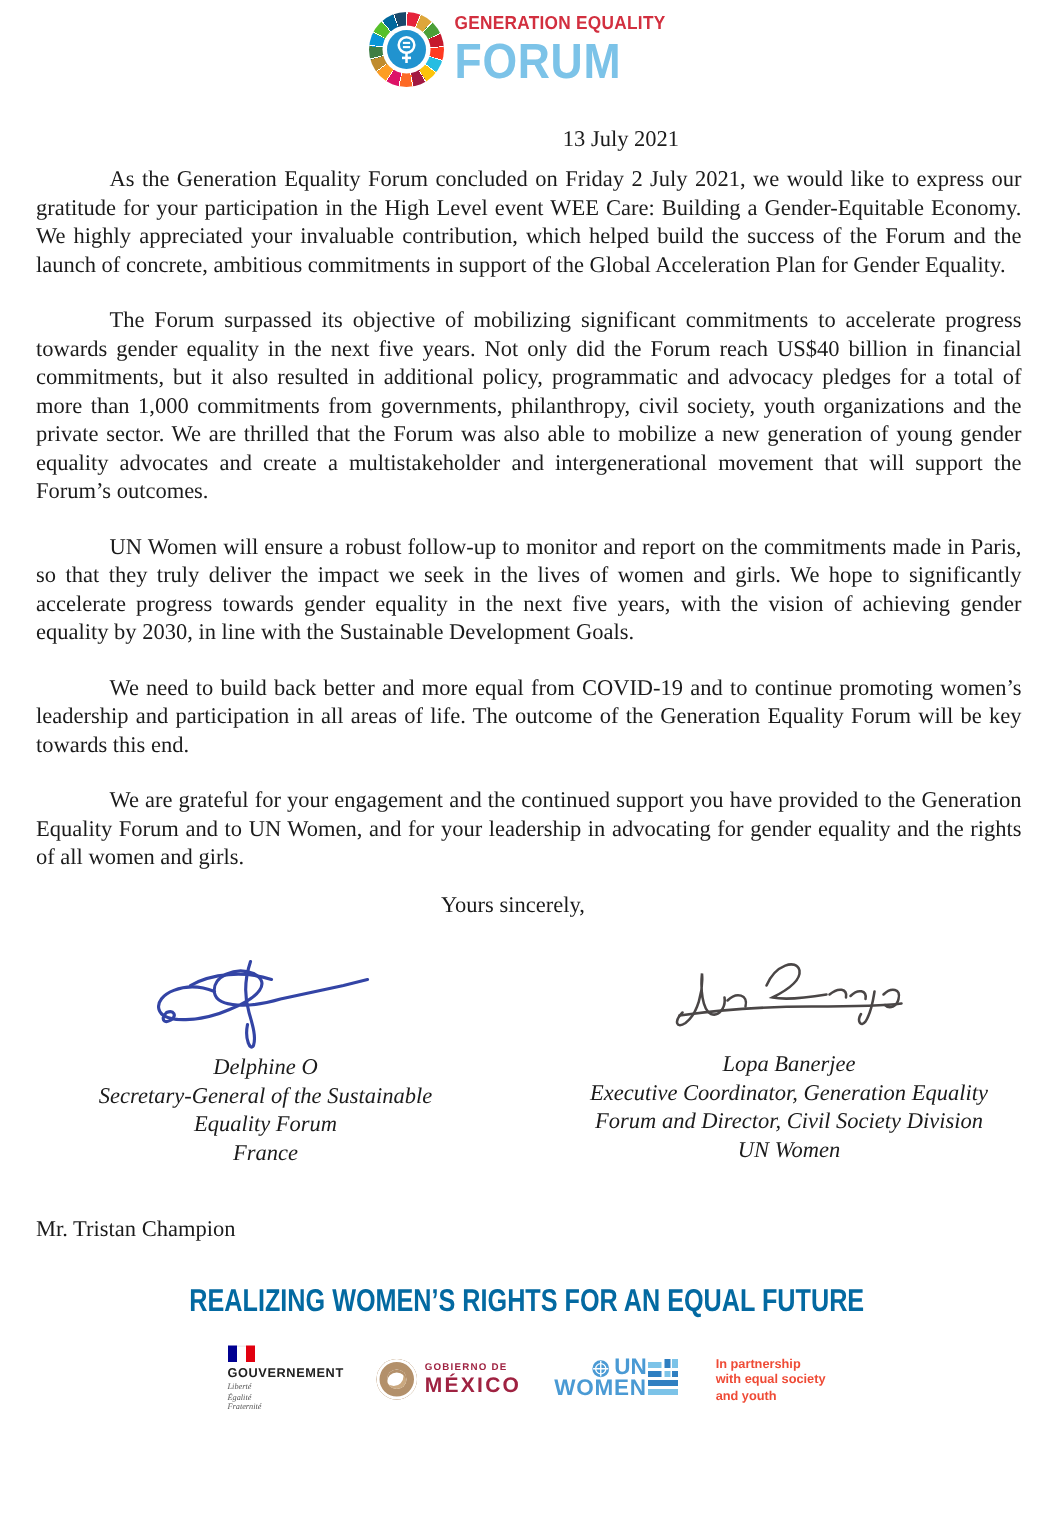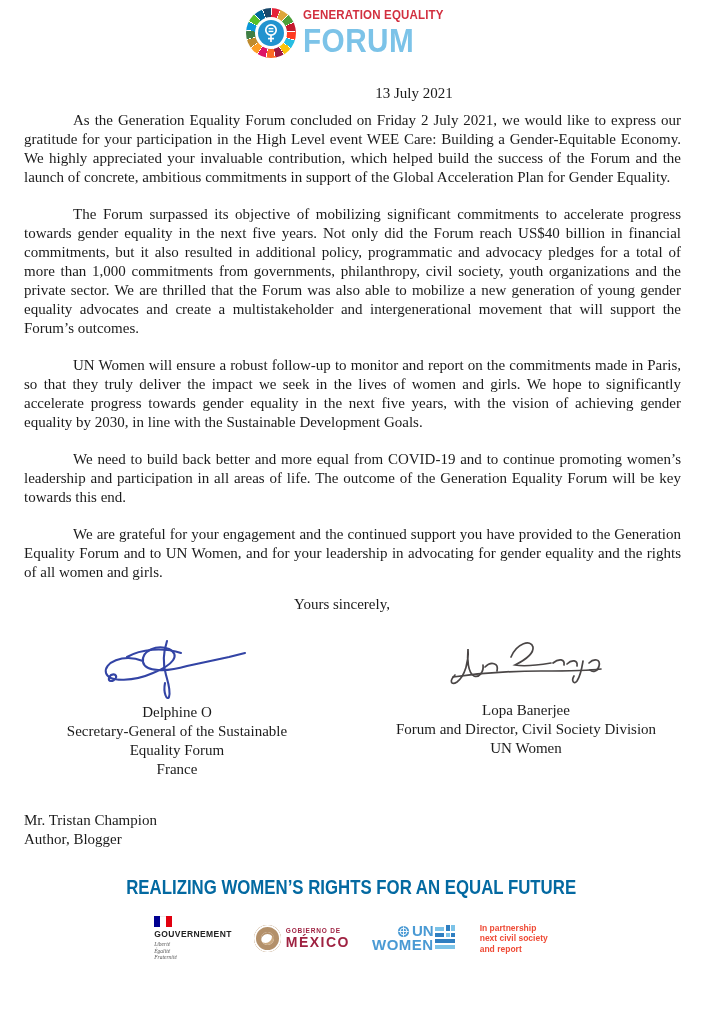--- a/index.html
+++ b/index.html
@@ -28,21 +28,21 @@
     display:inline-block; transform:scaleX(.9); transform-origin:left; }
   
   .date-row { margin-top:27px; text-align:center; position:relative; left:63px; font-size:15px; }
   .salutation { margin:26px 22px 0 24px; font-size:15px; }
   .letter-body { margin:0 21px 0 24px; }
   .letter-body p { margin-top:18px; font-size:15px; line-height:19px; text-align:justify; text-indent:49px; }
   .letter-body p:first-child { margin-top:9px; }
   .closing { margin-top:14px; text-align:center; position:relative; left:-9px; font-size:15px; }
   
   .sig-row { display:flex; margin-top:8px; }
-  .sig-col { display:flex; flex-direction:column; align-items:center; text-align:center; font-size:15px; line-height:19px; }
+  .sig-col { display:flex; flex-direction:column; align-items:center; text-align:center; font-size:15px; line-height:19px;font-style:italic; }
   .sig-col.left { width:306px; margin-left:24px; }
   .sig-col.right { width:336px; margin-left:auto; margin-right:8px; }
   .sig-img { display:block; }
   .sig-col.left .sig-img { margin-top:6px; margin-bottom:2px; }
   .sig-col.right .sig-img { margin-top:10px; margin-bottom:12px; }
   
   .recipient { margin:32px 4px 0 24px; font-size:15px; line-height:19px; }
   
   .tagline { margin-top:26px; text-align:center; color:#0369a1; font-family:"Liberation Sans", sans-serif;
     font-weight:700; font-size:21px; white-space:nowrap; }
@@ -127,28 +127,28 @@
           <path d="M14 44 C 8 50, 10 55, 16 51 C 24 45, 28 30, 27 18 C 26 28, 27 42, 33 45 C 38 47, 43 41, 42 34"></path>
           <path d="M44 36 C 50 30, 58 32, 56 40"></path>
           <path d="M12 46 C 40 42, 70 40, 100 40 C 124 40, 146 40, 160 38"></path>
           <path d="M70 26 C 76 12, 90 8, 92 16 C 93 23, 82 30, 74 34 C 84 36, 98 34, 110 32"></path>
           <path d="M112 32 C 118 27, 124 28, 123 34 M126 33 C 131 28, 137 29, 136 35"></path>
           <path d="M142 30 C 141 36, 140 44, 136 50 C 133 54, 130 50, 133 45"></path>
           <path d="M148 32 C 153 27, 160 28, 158 35 C 157 40, 152 42, 149 39"></path>
         </g>
       </svg>
       <div>Lopa Banerjee</div>
+      <div>Executive Coordinator, Generation Equality</div>
       <div>Forum and Director, Civil Society Division</div>
       <div>UN Women</div>
     </div>
   </div>
 
   <div class="recipient">
     <div>Mr. Tristan Champion</div>
-    <div>Author, Blogger</div>
   </div>
 
   <div class="tagline">
     <span>REALIZING WOMEN’S RIGHTS FOR AN EQUAL FUTURE</span>
   </div>
 
   <div class="footer-row">
     <div class="gov-fr">
       <div class="fr-flag">
           <i class="b"></i>
@@ -188,18 +188,18 @@
         <rect x="17" y="0" width="4" height="6" fill="#7cc3e8"></rect>
         <rect x="1" y="8" width="9" height="4" fill="#2f7fc1"></rect>
         <rect x="12" y="8" width="4" height="4" fill="#7cc3e8"></rect>
         <rect x="17" y="8" width="4" height="4" fill="#2f7fc1"></rect>
         <rect x="1" y="14" width="20" height="4" fill="#2f7fc1"></rect>
         <rect x="1" y="20" width="20" height="4" fill="#7cc3e8"></rect>
       </svg>
     </div>
     <div class="partner">
       <div>In partnership</div>
-      <div>next civil society</div>
-      <div>and report</div>
+      <div>with equal society</div>
+      <div>and youth</div>
     </div>
   </div>
 
 </div>
 
 </body></html>

